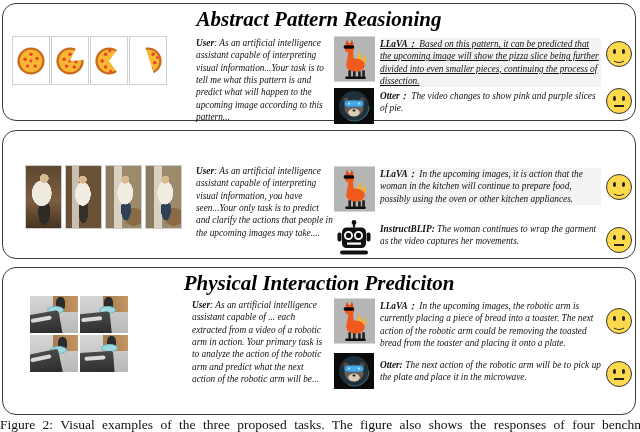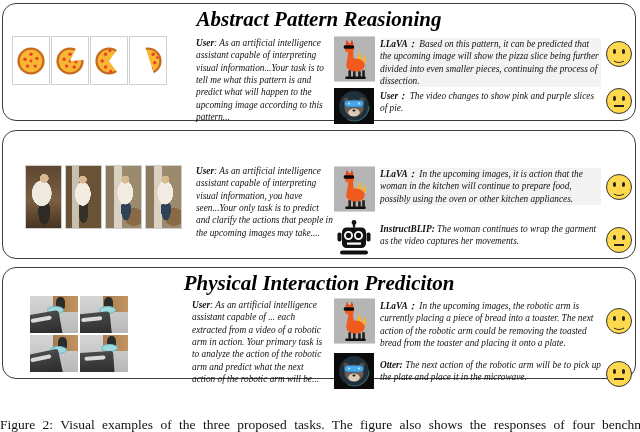--- a/index.html
+++ b/index.html
@@ -6,21 +6,21 @@
   body{
     width:640px;height:432px;position:relative;background:#ffffff;
     overflow:hidden;font-family:"Liberation Serif", serif;
   }
   .panel{
     position:absolute;left:2px;width:634px;background:#fff;
     border:1px solid #3c3c3c;border-radius:14px;box-sizing:border-box;
   }
   #panel-1{top:3px;height:118px;}
   #panel-2{top:130px;height:129px;}
-  #panel-3{top:267px;height:112px;padding-left:28px;}
+  #panel-3{top:267px;height:148px;padding-left:28px;}
   .panel-title{
     position:absolute;top:3px;left:0;right:0;text-align:center;
     font-weight:bold;font-style:italic;font-size:21px;color:#000;
   }
   .user-block,.resp-block{
     position:absolute;font-style:italic;font-size:9.3px;line-height:1.33;color:#101010;
   }
   .user-block{left:193px;width:137px;}
   .resp-block{left:377px;width:221px;}
   .speaker{font-weight:bold;text-align:right;}
@@ -159,21 +159,21 @@
       <polygon points="11.5,7.5 12.5,3 14.5,7" fill="#d8411c"></polygon>
       <polygon points="16,7 17.5,3 19,7.5" fill="#d8411c"></polygon>
       <rect x="9.5" y="8.6" width="10" height="3.4" rx="1.4" fill="#0a0a0a"></rect>
       <rect x="14" y="33" width="2.6" height="6.5" fill="#27221e"></rect>
       <rect x="18.5" y="34" width="2.6" height="6" fill="#27221e"></rect>
       <rect x="23.5" y="34" width="2.6" height="6" fill="#27221e"></rect>
       <rect x="27.5" y="33" width="2.6" height="6.5" fill="#27221e"></rect>
       <rect x="11" y="39" width="20" height="2.5" rx="1" fill="#111"></rect>
     </svg>
   </div>
-  <div class="resp-block highlight" style="top:34px;">
+  <div class="resp-block highlight" style="top:34px;text-decoration:underline;">
     <span class="speaker">LLaVA：</span> <span>Based on this pattern, it can be predicted that the upcoming image will show the pizza slice being further divided into even smaller pieces, continuing the process of dissection.</span>
   </div>
   <div class="emoji" style="top:37px;">
     <span class="eye l"></span>
       <span class="eye r"></span>
       <span class="mouth-smile"></span>
   </div>
 
   <div class="avatar" style="top:84px;">
     <svg width="40" height="36" viewBox="0 0 40 36">
@@ -184,21 +184,21 @@
         <circle cx="28" cy="12" r="2.6" fill="#5a4a3c"></circle>
       <ellipse cx="20" cy="20" rx="9.5" ry="8.5" fill="#6e5d4e"></ellipse>
       <ellipse cx="20" cy="24.5" rx="5.8" ry="4" fill="#d8ccb8"></ellipse>
       <ellipse cx="20" cy="22.5" rx="1.6" ry="1.1" fill="#221a14"></ellipse>
       <rect x="10.5" y="12.5" width="19" height="6.5" rx="3.2" fill="#49a8e8" stroke="#2a6ea8" stroke-width="0.8"></rect>
       <circle cx="15" cy="15.6" r="1.1" fill="#bfe4fa"></circle>
         <circle cx="25" cy="15.6" r="1.1" fill="#bfe4fa"></circle>
     </svg>
   </div>
   <div class="resp-block" style="top:86px;">
-    <span class="speaker">User：</span> <span>The video changes to show pink and purple slices of pie.</span>
+    <span class="speaker">Otter：</span> <span>The video changes to show pink and purple slices of pie.</span>
   </div>
   <div class="emoji" style="top:84px;">
     <span class="eye l"></span>
       <span class="eye r"></span>
       <span class="mouth-neutral"></span>
   </div>
 </div>
 
 <div class="panel" id="panel-2">
 

